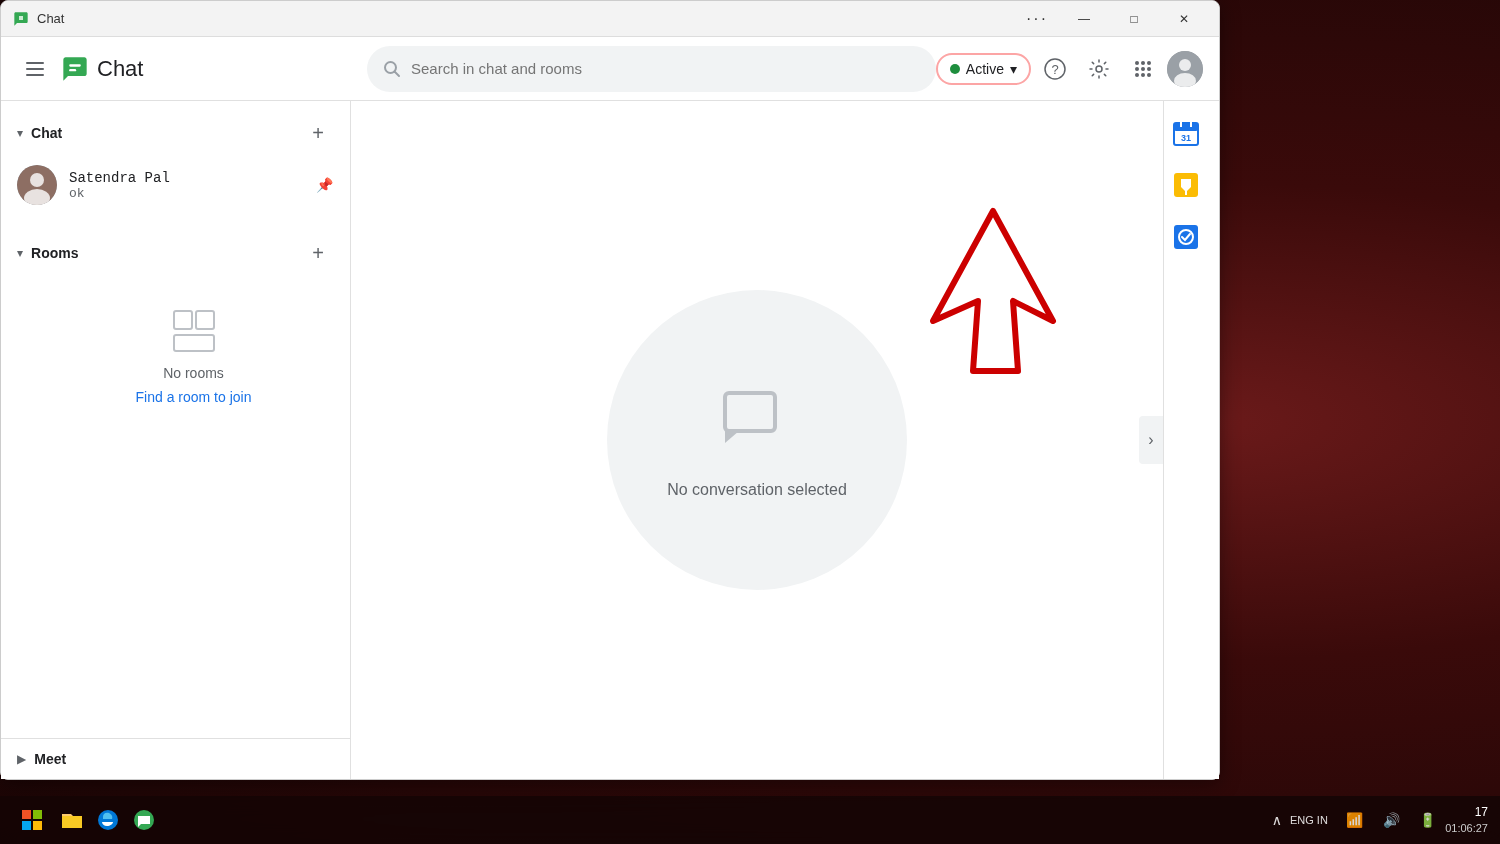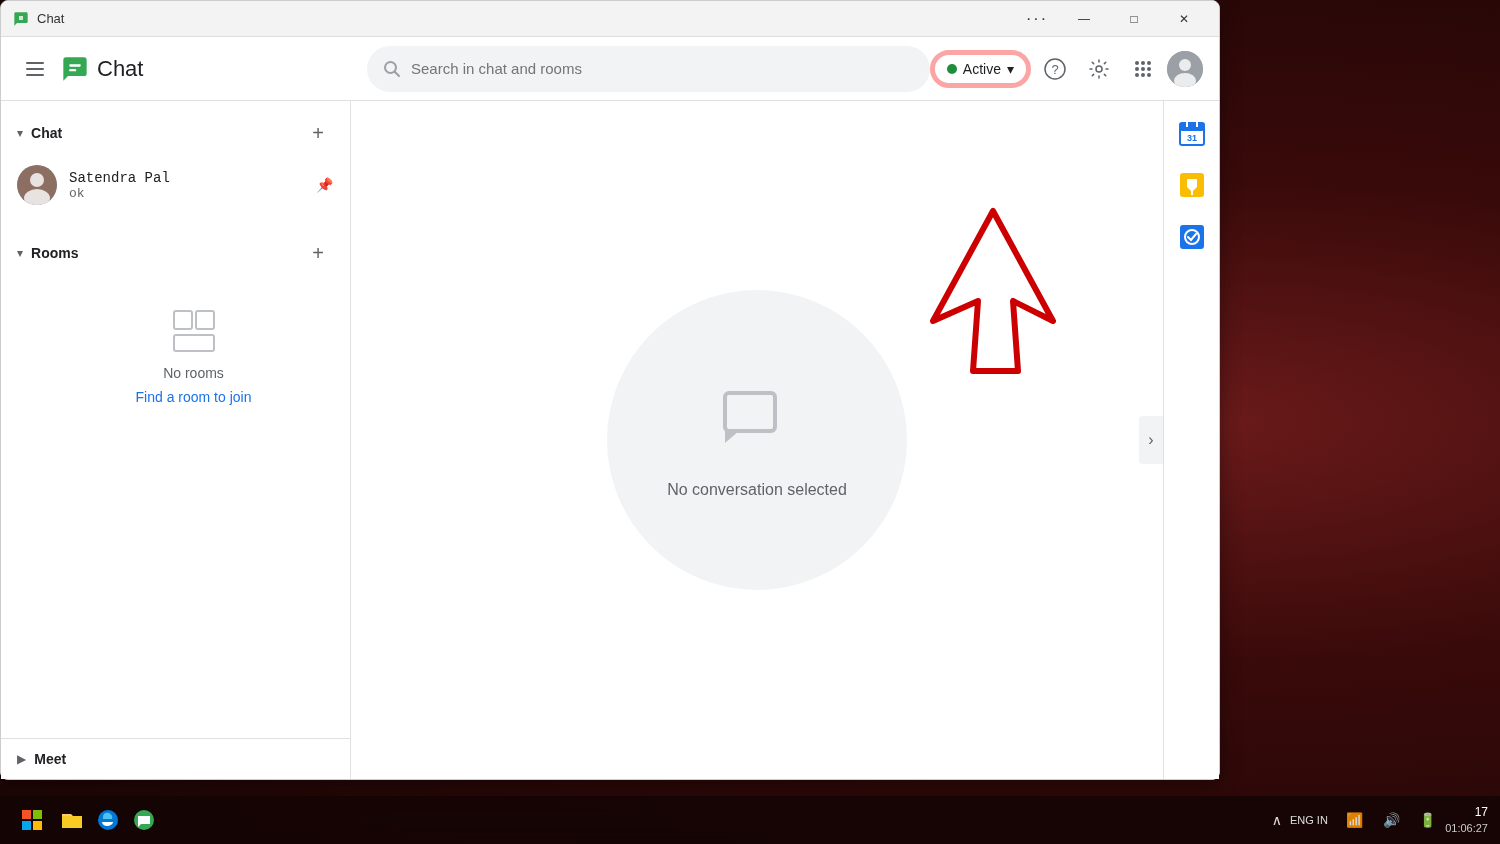--- a/index.html
+++ b/index.html
@@ -187,21 +187,21 @@
       display: flex;
       align-items: center;
       gap: 4px;
     }
 
     .status-btn {
       display: flex;
       align-items: center;
       gap: 6px;
       padding: 6px 12px;
-      border: 5px solid #fca5a5;
+      border: 2px solid #fca5a5;
       border-radius: 20px;
       background: #fff;
       cursor: pointer;
       font-size: 14px;
       color: #202124;
     }
 
     .status-dot {
       width: 10px;
       height: 10px;
@@ -407,21 +407,20 @@
       gap: 4px;
       background: #fff;
     }
 
     .right-icon {
       width: 40px;
       height: 40px;
       border-radius: 8px;
       display: flex;
       align-items: center;
-      justify-content: center;
       cursor: pointer;
       margin: 4px 0;
     }
 
     
     .arrow-annotation {
       position: absolute;
       top: 100px;
       right: 100px;
       pointer-events: none;

